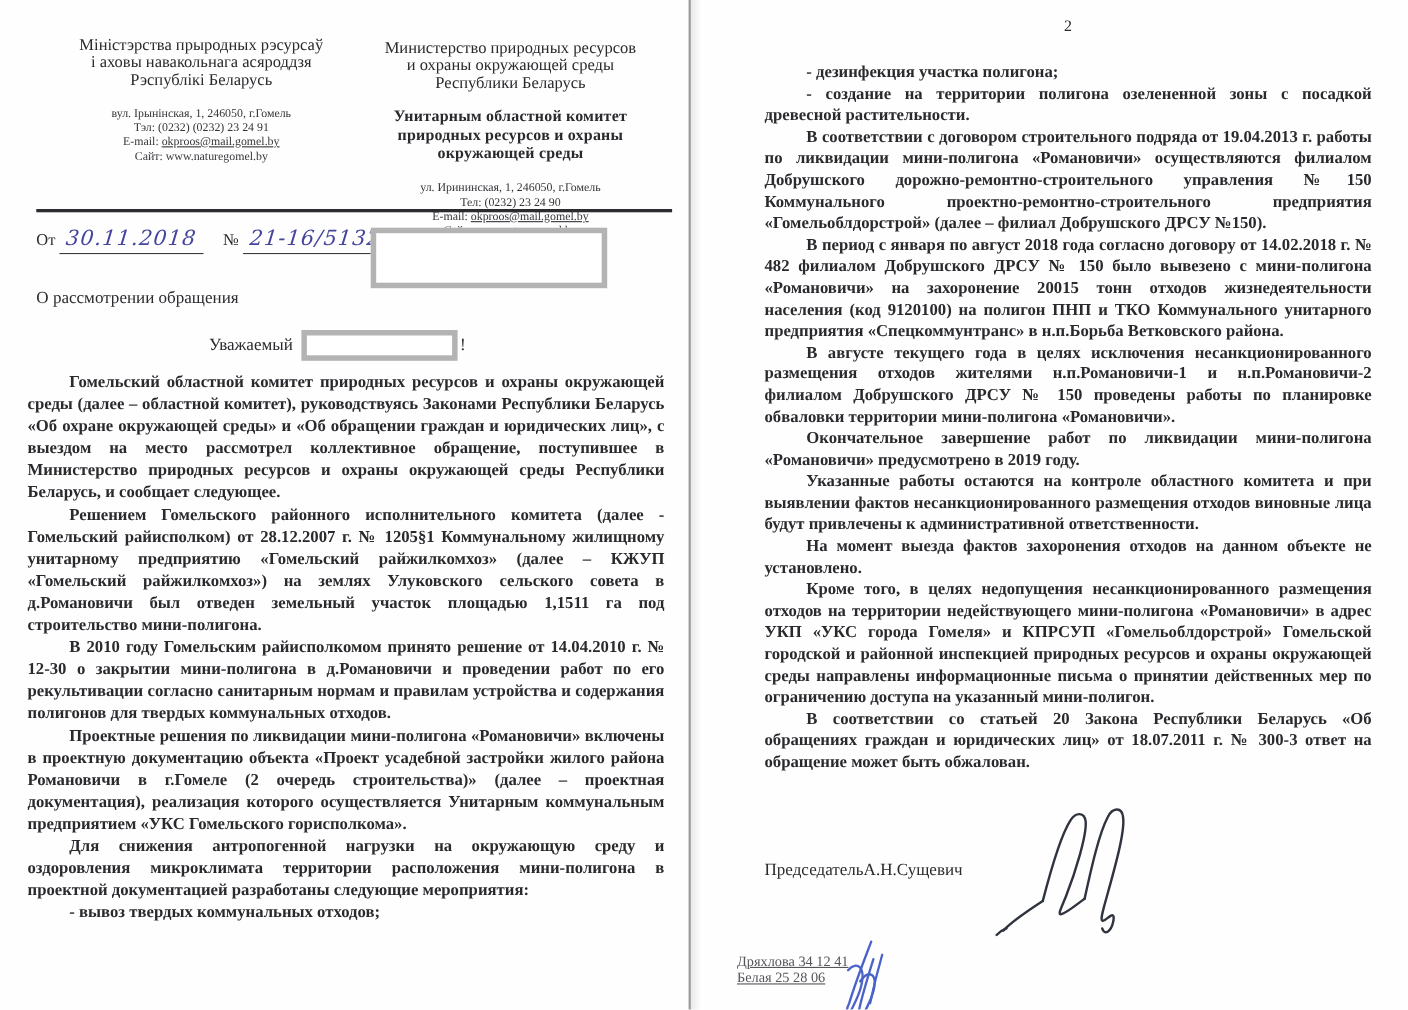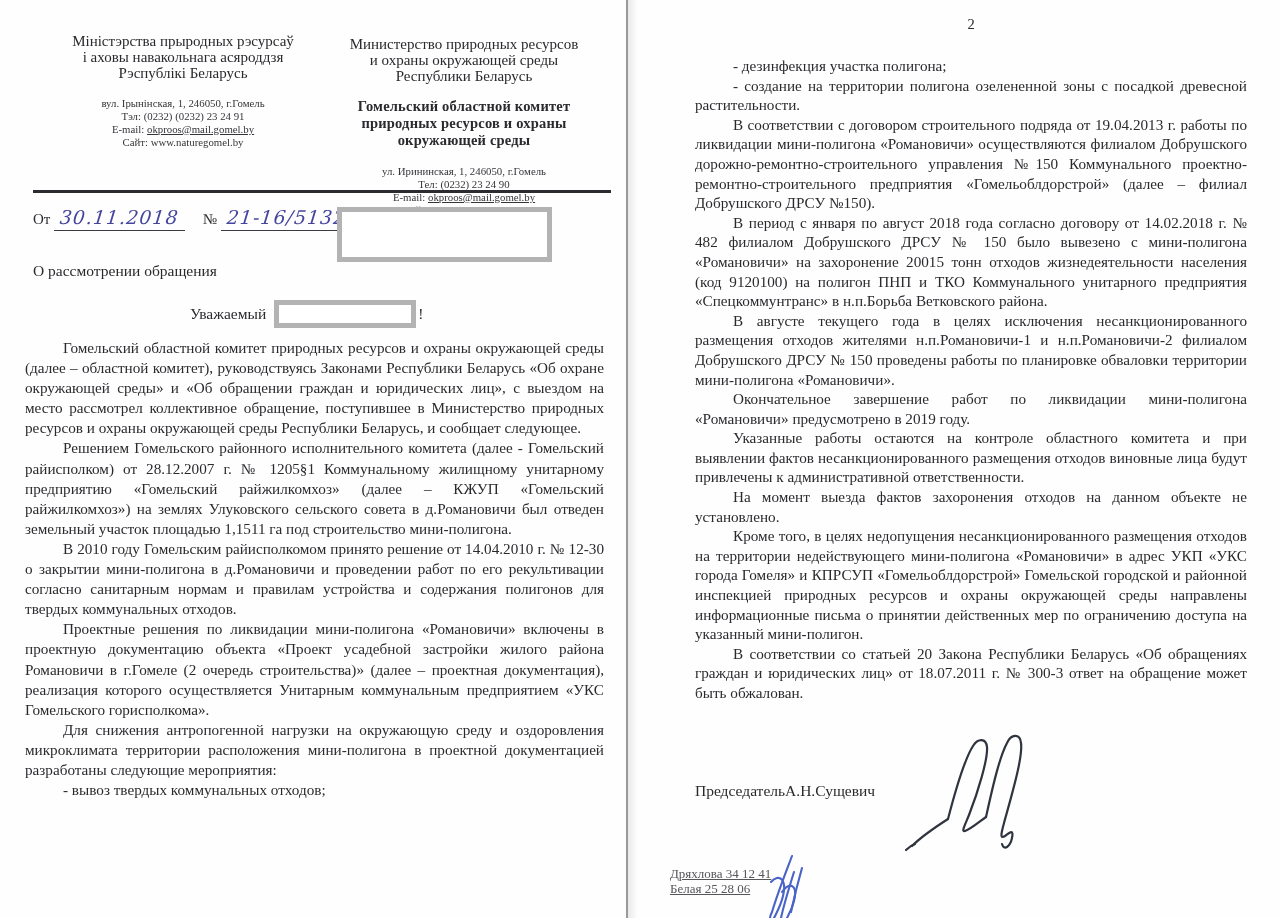--- a/index.html
+++ b/index.html
@@ -42,21 +42,21 @@
 
   .subject{position:absolute;left:33px;top:262px;font-size:15.5px;}
 
   .salutation{position:absolute;left:190px;top:300px;font-size:15.5px;white-space:nowrap;}
   .box-name{display:inline-block;vertical-align:middle;border:5px solid #b3b3b3;background:#fff;width:132px;height:18px;margin:0 2px 2px 8px;}
 
   
   .body-block{position:absolute;font-size:15.2px;line-height:20.1px;text-align:justify;}
   .body-p1{left:25px;top:338px;width:579px;}
   .body-p2{left:695px;top:56px;width:552px;line-height:19.6px;}
-  .body-block p{margin:0;text-indent:38px;}
+  .body-block p{margin:0;text-indent:38px;font-weight:bold;}
   .pagenum{position:absolute;left:695px;top:16px;width:552px;text-align:center;font-size:14.5px;}
 
   
   .sign-row{position:absolute;left:695px;top:782px;width:552px;display:flex;justify-content:flex-start;font-size:15.5px;}
   .footer-contacts{position:absolute;left:670px;top:866px;font-size:13px;line-height:15px;color:#55555a;text-decoration:underline;}
 
   .sig-main{position:absolute;left:898px;top:730px;width:172px;height:138px;}
   .sig-scribble{position:absolute;left:758px;top:852px;width:82px;height:66px;}
   svg{display:block;}
 </style>
@@ -82,21 +82,21 @@
     </div>
   </div>
 
   <div class="lh-col lh-right">
     <div class="lh-ministry">
       <div>Министерство природных ресурсов</div>
       <div>и охраны окружающей среды</div>
       <div>Республики Беларусь</div>
     </div>
     <div class="lh-committee">
-      <div>Гомельский областной комитет</div>
+      <div>Унитарным областной комитет</div>
       <div>природных ресурсов и охраны</div>
       <div>окружающей среды</div>
     </div>
     <div class="lh-address">
       <div>ул. Ирининская, 1, 246050, г.Гомель</div>
       <div>Тел: (0232) 23 24 90</div>
       <div><span>E-mail:</span> <span class="email-val">okproos@mail.gomel.by</span></div>
       <div>Сайт: www.naturegomel.by</div>
     </div>
   </div>

